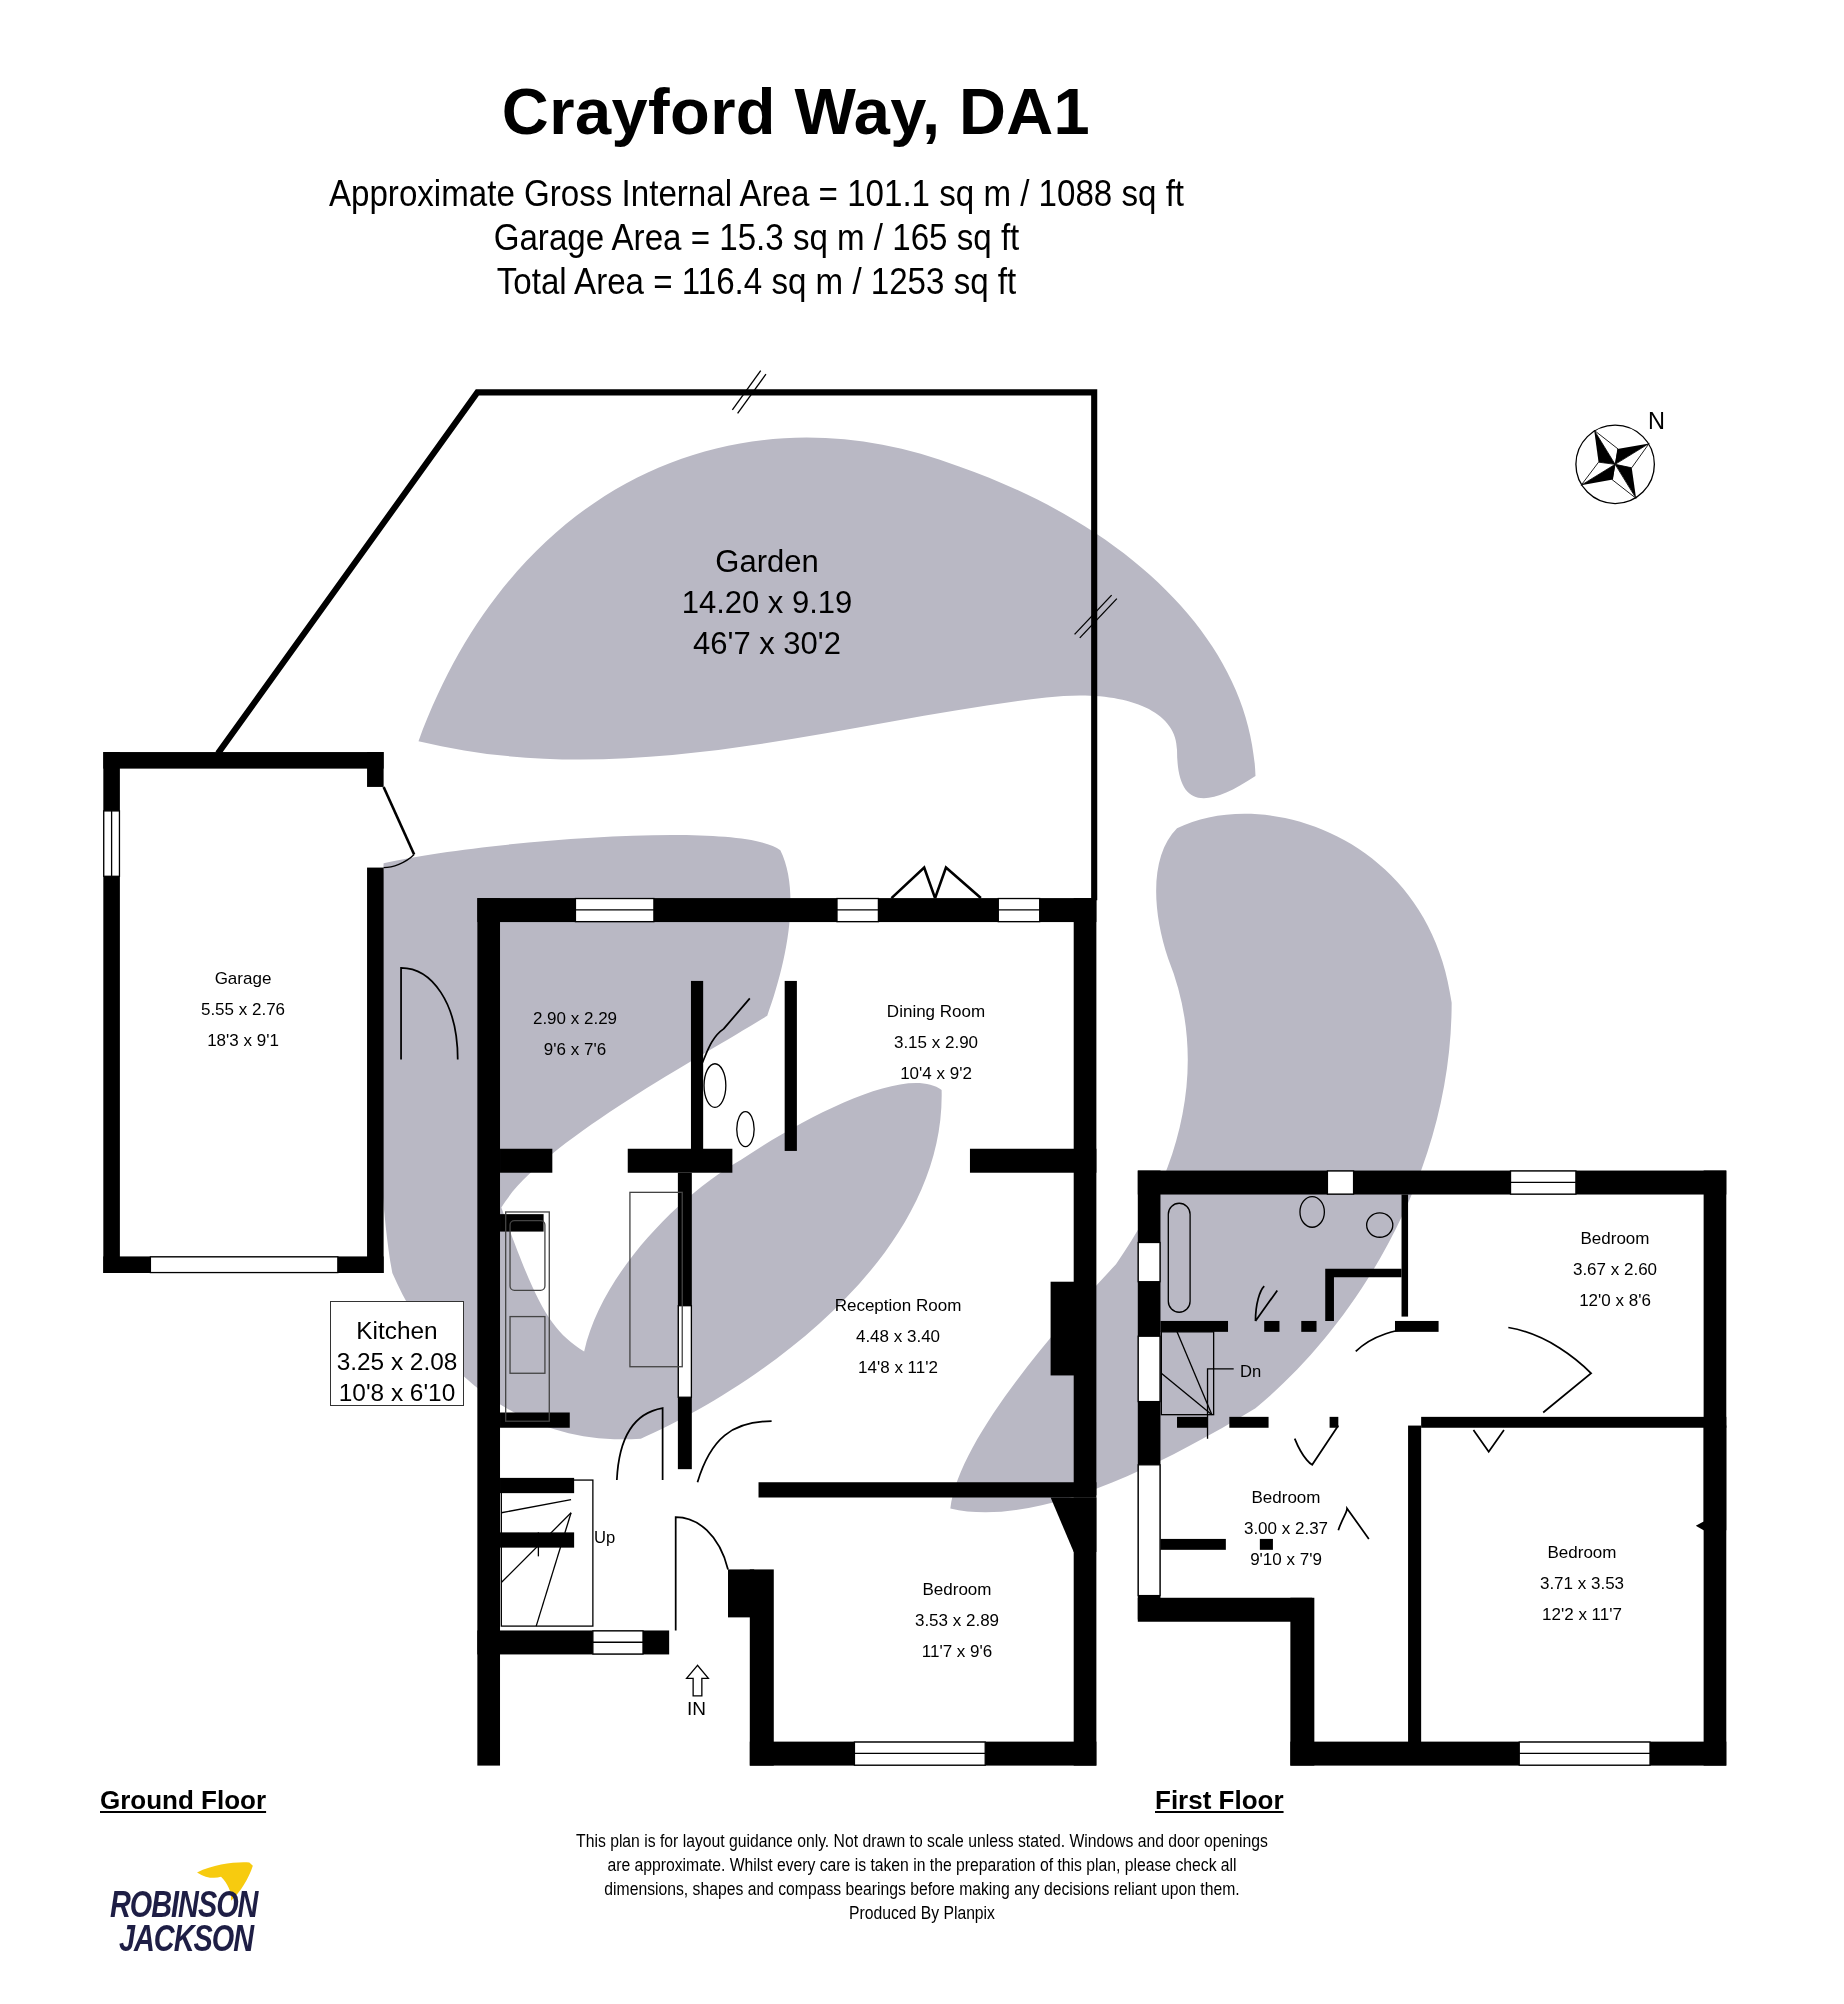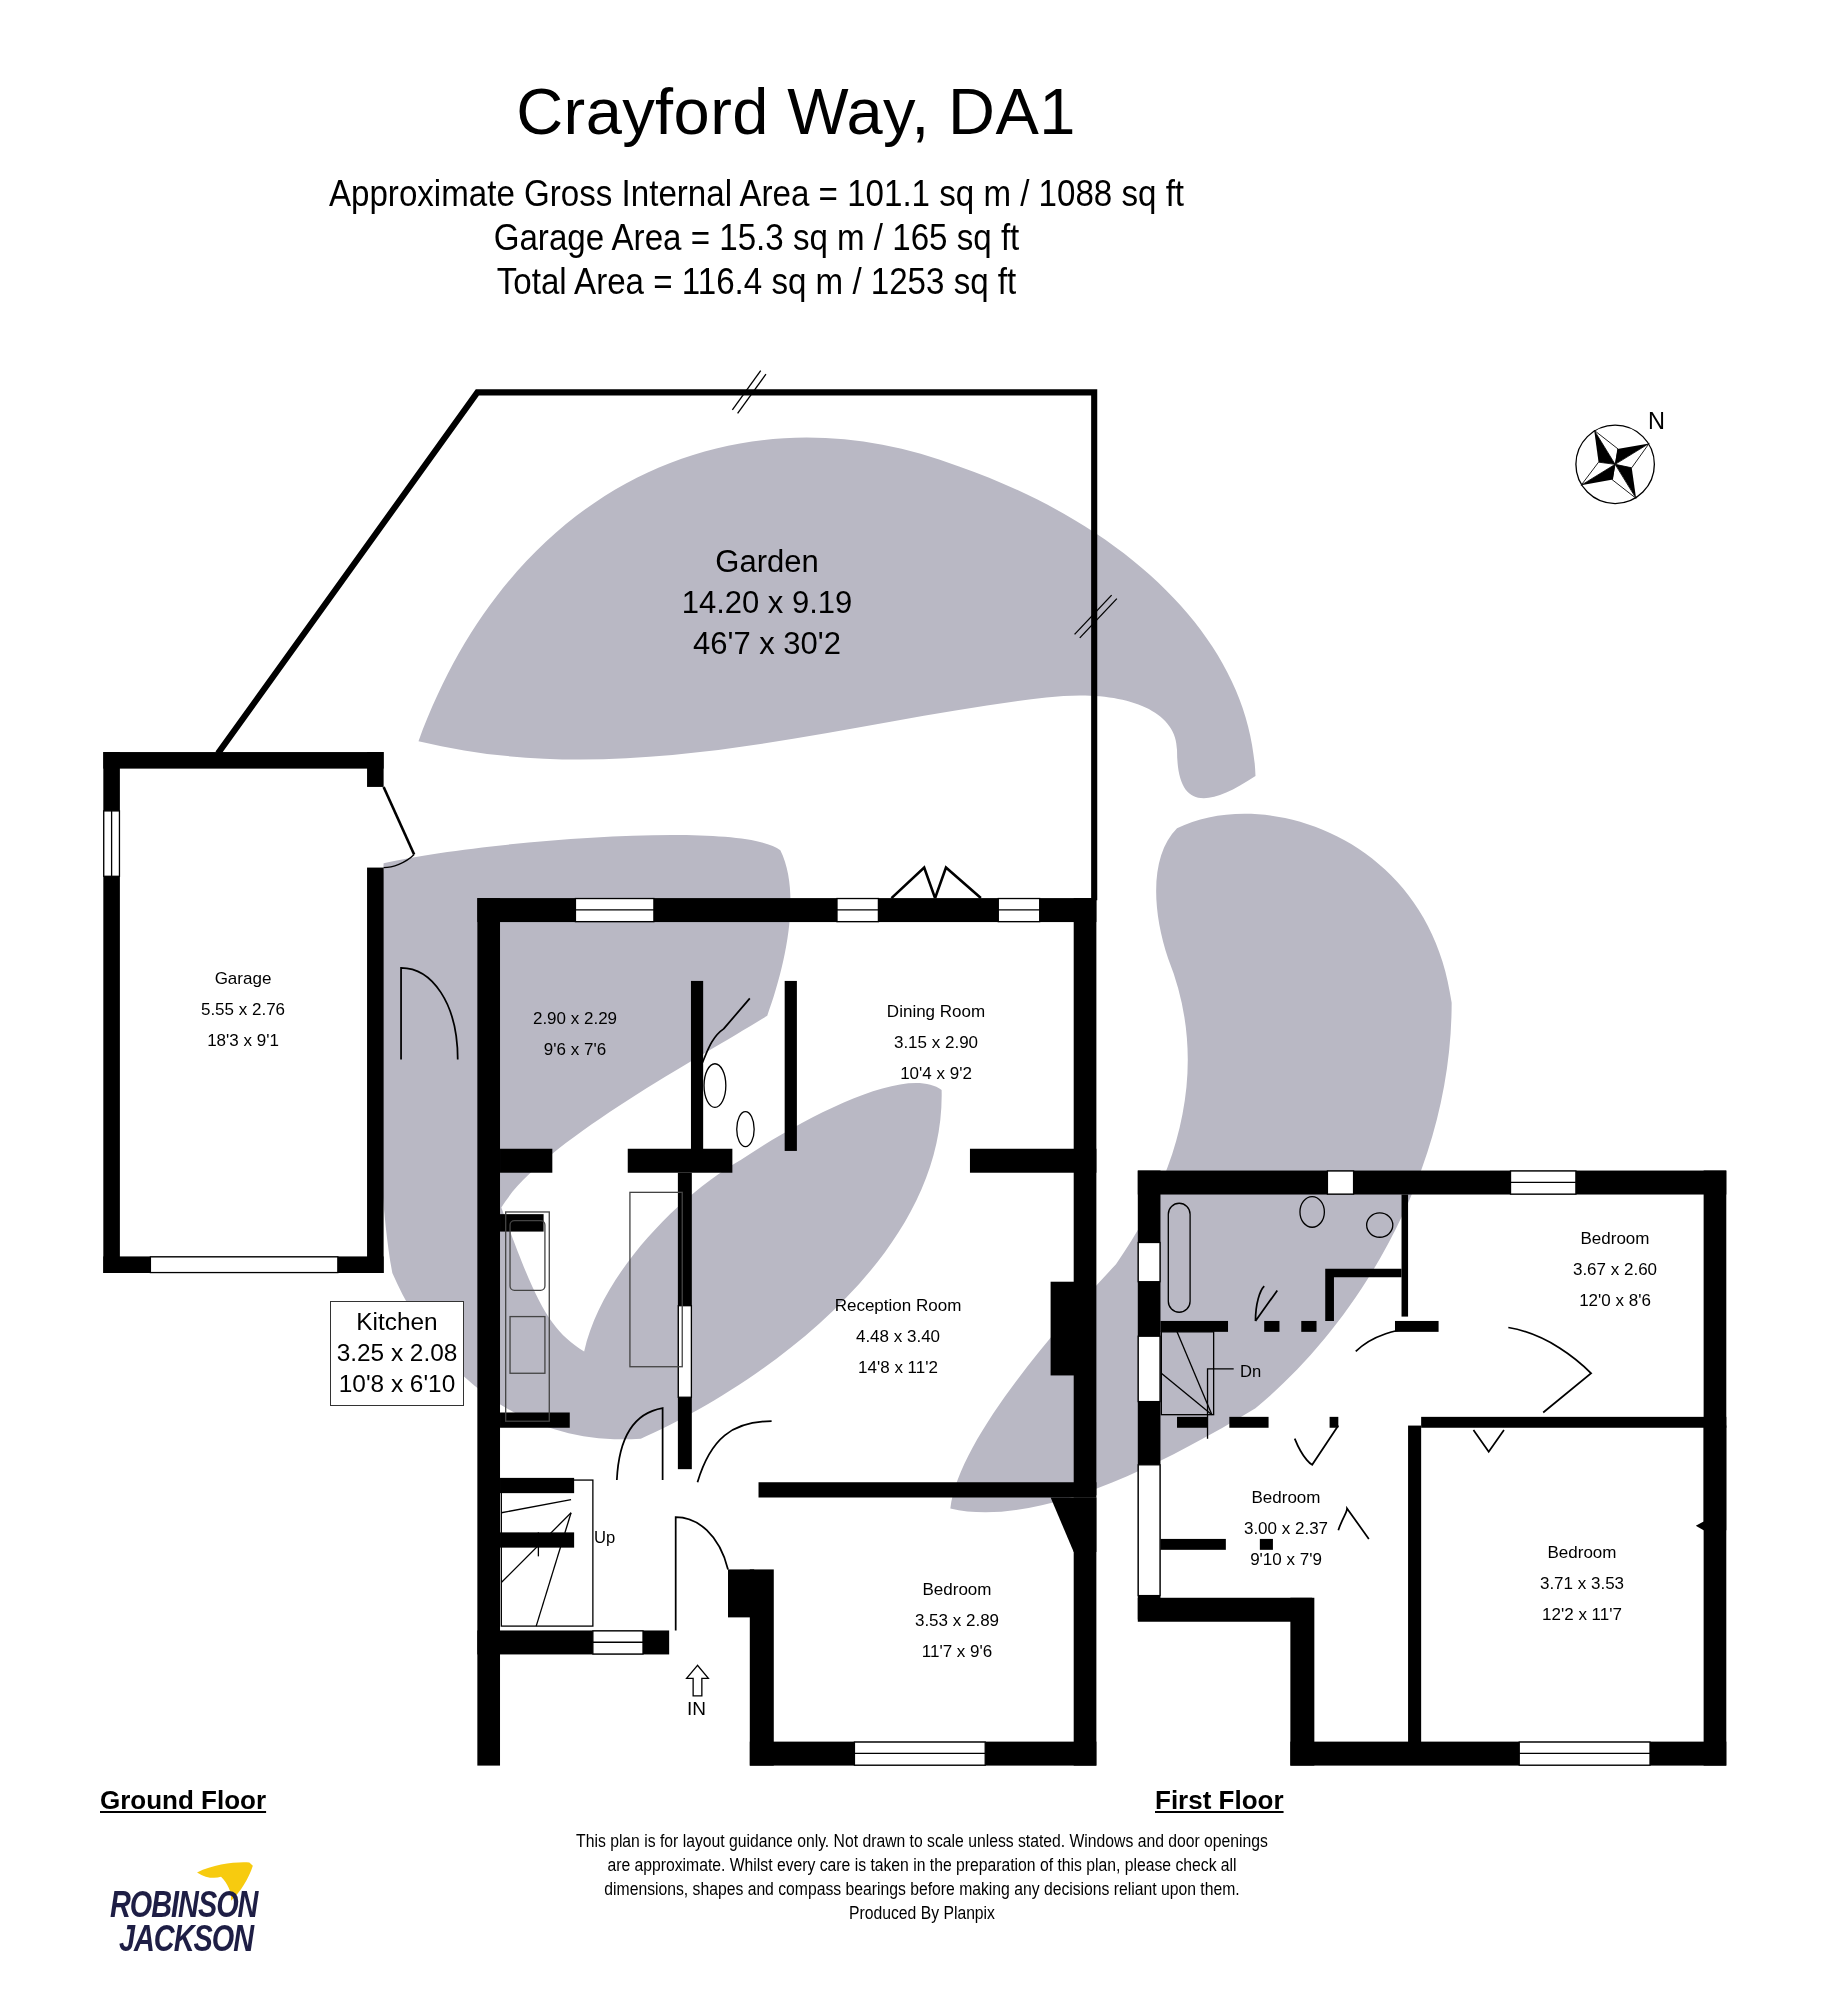--- a/index.html
+++ b/index.html
@@ -1,25 +1,25 @@
 <!DOCTYPE html>
 <html style="font-size:7px"><head>
 <meta charset="utf-8">
 <style>
   html, body { margin:0; padding:0; background:#ffffff; }
   body { width:1844px; height:2005px; position:relative; overflow:hidden; font-family:"Liberation Sans", sans-serif; color:#000; }
   .abs { position:absolute; }
-  .title { left:0; width:1592px; top:74px; text-align:center; font-weight:normal; font-size:65px; letter-spacing:0.4px; }
+  .title { left:0; width:1592px; top:74px; text-align:center; font-weight:bold; font-size:65px; letter-spacing:0.4px; }
   .areas { left:0; width:1513px; top:172px; text-align:center; font-size:36px; line-height:44px; }
   .areas div { transform:scaleX(0.92); }
   svg.plan { position:absolute; left:0; top:0; }
   .room-label { position:absolute; text-align:center; font-size:17px; line-height:31px; transform:translateX(-50%); white-space:nowrap; }
   .room-label.garden { font-size:31px; line-height:41px; }
   .room-label .dim { display:block; }
-  .kitchen-box { position:absolute; left:330px; top:1301px; width:134px; height:105px; border:0.9px solid #333; background:#fff; text-align:center; font-size:24.4px; line-height:31px; padding-top:4px; box-sizing:border-box; }
+  .kitchen-box { position:absolute; left:330px; top:1301px; width:134px; height:105px; border:0.9px solid #333; background:#fff; text-align:center; font-size:24.4px; line-height:31px; padding-top:13px; box-sizing:border-box; }
   .small-label { position:absolute; font-size:16.6px; }
   .floor-label { position:absolute; font-weight:bold; font-size:26px;text-decoration:underline; }
   .disclaimer { position:absolute; left:436px; width:972px; top:1829px; text-align:center; font-size:18.3px; line-height:24px; transform:scaleX(0.86); transform-origin:center top; }
   .compass-n { position:absolute; left:1648px; top:408px; font-size:23.5px; }
   .logo { position:absolute; left:110px; top:1864px; width:166px; height:87px; }
   .logo .line { position:absolute; left:0; font-weight:bold; font-style:italic; color:#1E1E45; font-size:37px; letter-spacing:-1.3px; transform:scaleX(0.78); transform-origin:left top; }
 </style>
 </head>
 <body>
 

